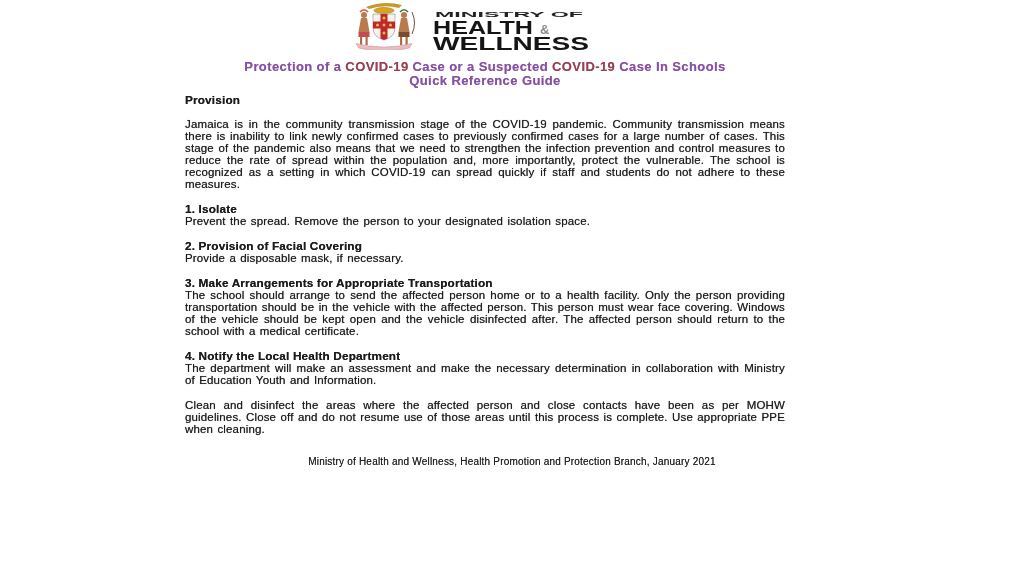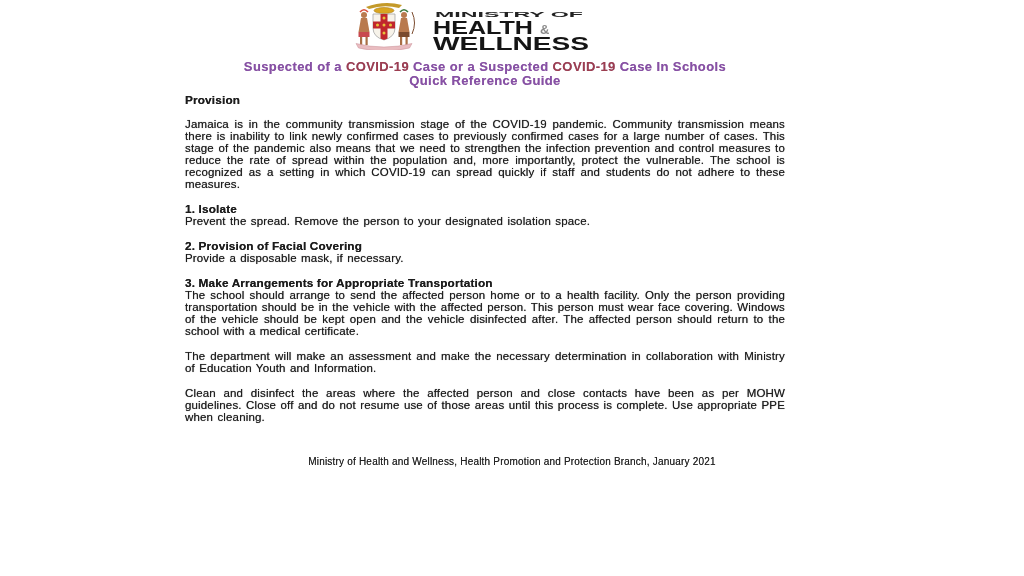--- a/index.html
+++ b/index.html
@@ -132,21 +132,21 @@
 
     <svg class="wordmark" width="158" height="46" viewBox="0 0 158 46">
       <text x="2" y="10" class="wm-top" textLength="148" lengthAdjust="spacingAndGlyphs">MINISTRY OF</text>
       <text x="0" y="27" class="wm-big" textLength="100" lengthAdjust="spacingAndGlyphs">HEALTH</text>
       <text x="107" y="27" class="wm-amp">&amp;</text>
       <text x="0" y="43" class="wm-big" textLength="156" lengthAdjust="spacingAndGlyphs">WELLNESS</text>
     </svg>
   </header>
 
   <h1 class="doc-title">
-    <div class="title-line1" id="title-line1"><span class="purple">Suspected of a </span><span class="red">COVID-19</span><span class="purple"> Case or a Suspected </span><span class="red">COVID-19</span><span class="purple"> Case In Schools</span></div>
+    <div class="title-line1" id="title-line1"><span class="purple">Protection of a </span><span class="red">COVID-19</span><span class="purple"> Case or a Suspected </span><span class="red">COVID-19</span><span class="purple"> Case In Schools</span></div>
     <div class="title-line2">Quick Reference Guide</div>
   </h1>
 
   <main id="sections">
       <section class="sec spaced">
         <div class="sec-h">Provision</div>
         <p class="sec-p">Jamaica is in the community transmission stage of the COVID-19 pandemic. Community transmission means there is inability to link newly confirmed cases to previously confirmed cases for a large number of cases. This stage of the pandemic also means that we need to strengthen the infection prevention and control measures to reduce the rate of spread within the population and, more importantly, protect the vulnerable. The school is recognized as a setting in which COVID-19 can spread quickly if staff and students do not adhere to these measures.</p>
       </section>
       <section class="sec">
         <div class="sec-h">1. Isolate</div>
@@ -154,20 +154,21 @@
       </section>
       <section class="sec">
         <div class="sec-h">2. Provision of Facial Covering</div>
         <p class="sec-p">Provide a disposable mask, if necessary.</p>
       </section>
       <section class="sec">
         <div class="sec-h">3. Make Arrangements for Appropriate Transportation</div>
         <p class="sec-p">The school should arrange to send the affected person home or to a health facility. Only the person providing transportation should be in the vehicle with the affected person. This person must wear face covering. Windows of the vehicle should be kept open and the vehicle disinfected after. The affected person should return to the school with a medical certificate.</p>
       </section>
       <section class="sec">
+        <div class="sec-h">4. Notify the Local Health Department</div>
         <p class="sec-p">The department will make an assessment and make the necessary determination in collaboration with Ministry of Education Youth and Information.</p>
       </section>
       <section class="sec">
         <p class="sec-p">Clean and disinfect the areas where the affected person and close contacts have been as per MOHW guidelines. Close off and do not resume use of those areas until this process is complete. Use appropriate PPE when cleaning.</p>
       </section>
     </main>
 
   <footer class="doc-footer">Ministry of Health and Wellness, Health Promotion and Protection Branch, January 2021</footer>
 </div>
 

